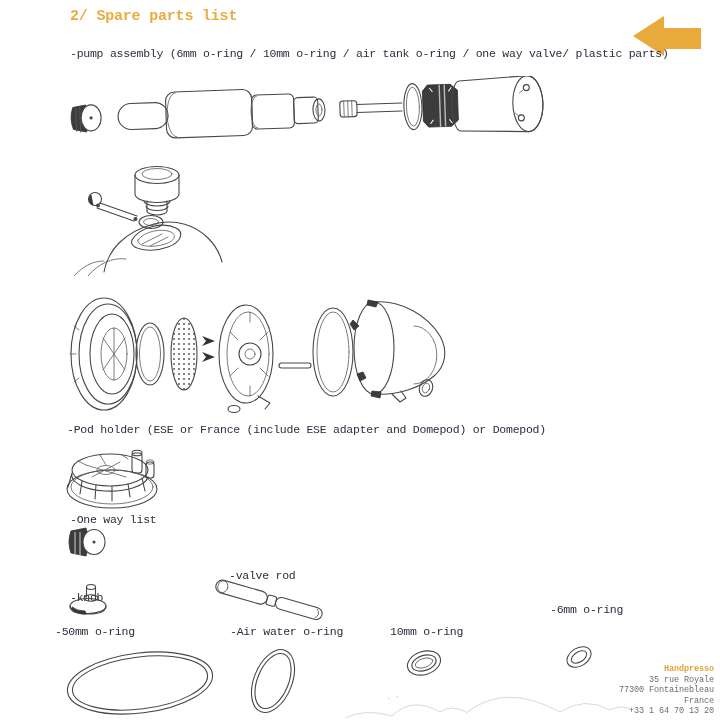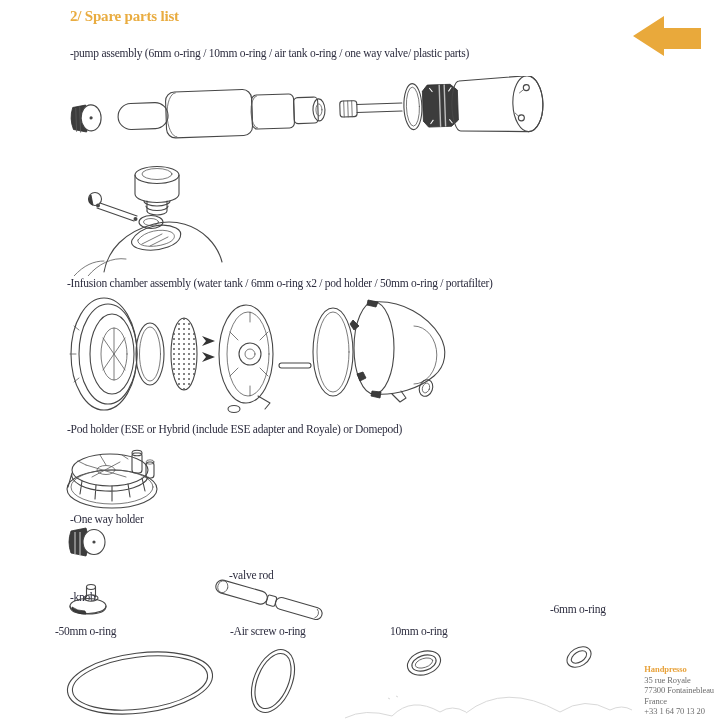--- a/index.html
+++ b/index.html
@@ -1,34 +1,34 @@
 <!DOCTYPE html>
 <html><head>
 <meta charset="utf-8">
 <style>
   html,body{margin:0;padding:0;background:#ffffff;}
   #page{
     position:relative;width:720px;height:720px;background:#ffffff;overflow:hidden;
-    font-family:Liberation Serif, serif;color:#2d2d3f;
+    font-family:Liberation Mono, monospace;color:#2d2d3f;
   }
   .label{
     position:absolute;font-size:11.5px;letter-spacing:-0.25px;color:#2d2d3f;white-space:nowrap;
   }
   #page-title{
     position:absolute;left:70px;top:8px;font-size:15px;font-weight:bold;color:#E9AC40;letter-spacing:-0.2px;
   }
   .illus{position:absolute;}
   .illus svg{display:block;}
   #nav-arrow{position:absolute;left:628px;top:6px;width:76px;height:50px;}
   #arrow-num{
     position:absolute;left:38px;top:9px;width:26px;text-align:center;
     color:#ffffff;font-size:13px;font-weight:bold;
   }
   #footer{
-    position:absolute;right:6px;top:664px;text-align:left;
+    position:absolute;right:6px;top:664px;text-align:right;
     font-size:8.5px;line-height:10.5px;color:#6d6d6d;letter-spacing:-0.1px;
   }
   #footer .company{color:#E8A33D;font-weight:bold;}
   .ln{fill:none;stroke:#474747;stroke-width:1.1;stroke-linecap:round;stroke-linejoin:round;}
   .thin{fill:none;stroke:#5a5a5a;stroke-width:0.8;stroke-linecap:round;}
   .dark{fill:#3c3c3c;stroke:#2e2e2e;stroke-width:0.8;}
   .ghost{fill:none;stroke:#d9d9d9;stroke-width:1;}
 </style>
 </head>
 <body>
@@ -119,21 +119,20 @@
       <circle cx="65.5" cy="55" r="2" fill="#474747"></circle>
 
       <path class="ln" d="M34,108 C38,86 54,68 84,60 C106,54 126,62 138,74 C146,82 150,90 152,98"></path>
       <path class="ln" d="M62,76 C70,62 94,58 106,64 C114,68 112,78 98,83 C82,89 58,86 62,76 Z"></path>
       <path class="thin" d="M68,76 C74,67 92,64 101,68 C107,71 105,77 95,80 C84,84 66,83 68,76 Z"></path>
       <path class="thin" d="M72,80 l20,-10 M80,82 l18,-9"></path>
       <path class="thin" d="M18,112 C28,100 42,93 56,95 M4,112 C14,101 24,97 34,97"></path>
     </svg>
   </div>
 
-  <div class="label" style="left:67px;top:277px">-Infusion chamber assembly (water tank / 6mm o-ring x2 / pod holder / 50mm o-ring / portafilter)</div>
   <div class="illus" style="left:62px;top:292px">
     <svg width="400" height="124" viewBox="0 0 400 124">
       <defs>
         <pattern id="dots" width="5" height="5" patternUnits="userSpaceOnUse">
           <circle cx="2" cy="2" r="1" fill="#5a5a5a"></circle>
         </pattern>
       </defs>
 
       <ellipse class="ln" cx="42" cy="62" rx="33" ry="56"></ellipse>
       <ellipse class="ln" cx="46" cy="62" rx="29" ry="50"></ellipse>
@@ -169,38 +168,38 @@
       <path class="dark" d="M306,8 l10,2 -2,5 -9,-2 z"></path>
       <path class="dark" d="M291,28 l6,6 -5,4 -4,-6 z"></path>
       <path class="dark" d="M295,82 l6,-2 3,6 -6,3 z"></path>
       <path class="dark" d="M310,99 l9,1 -1,6 -9,-2 z"></path>
       <path class="ln" d="M330,102 l8,8 6,-4 -5,-7"></path>
       <ellipse class="ln" cx="364" cy="96" rx="6.5" ry="8.5" transform="rotate(20 364 96)"></ellipse>
       <ellipse class="thin" cx="364" cy="96" rx="3.5" ry="5" transform="rotate(20 364 96)"></ellipse>
     </svg>
   </div>
 
-  <div class="label" style="left:67px;top:423px">-Pod holder (ESE or Hybrid (include ESE adapter and Royale) or Domepod)</div>
+  <div class="label" style="left:67px;top:423px">-Pod holder (ESE or France (include ESE adapter and Domepod) or Domepod)</div>
   <div class="illus" style="left:62px;top:437px">
     <svg width="105" height="75" viewBox="0 0 105 75">
       <ellipse class="ln" cx="50" cy="52" rx="45" ry="19"></ellipse>
       <ellipse class="thin" cx="50" cy="50" rx="41" ry="17"></ellipse>
       <ellipse class="ln" cx="48" cy="33" rx="38" ry="16"></ellipse>
       <path class="ln" d="M10,36 L6,50 M20,44 L18,57 M34,48 L33,62 M50,49 L50,64 M66,47 L68,60 M80,41 L83,54 M10,36 a38,16 0 0 0 76,4"></path>
       <rect class="ln" x="70" y="16" width="10" height="20" rx="3"></rect>
       <ellipse class="ln" cx="75" cy="16" rx="5" ry="2.8"></ellipse>
       <rect class="ln" x="84" y="25" width="8" height="16" rx="3"></rect>
       <ellipse class="thin" cx="88" cy="25" rx="4" ry="2.2"></ellipse>
       <path class="thin" d="M24,28 L64,40 M30,40 L58,25 M38,18 l6,10"></path>
       <ellipse class="thin" cx="44" cy="33" rx="9" ry="4.5"></ellipse>
       <path class="thin" d="M16,24 l8,4 M60,18 l6,4"></path>
     </svg>
   </div>
 
-  <div class="label" style="left:70px;top:513px">-One way holder</div>
+  <div class="label" style="left:70px;top:513px">-One way list</div>
   <div class="illus" style="left:66px;top:527px">
     <svg width="44" height="30" viewBox="0 0 44 30">
       <path class="dark" d="M5,4 q-4,11 0,22 l15,3 q5,-14 0,-28 z"></path>
       <path d="M9,5 v22 M14,5 v23" stroke="#cfcfcf" stroke-width="1" fill="none"></path>
       <ellipse cx="28" cy="15" rx="11" ry="12.5" fill="#ffffff" stroke="#474747" stroke-width="1.1"></ellipse>
       <circle cx="28" cy="15" r="1.6" fill="#474747"></circle>
     </svg>
   </div>
 
   <div class="label" style="left:70px;top:591px">-knob</div>
@@ -231,21 +230,21 @@
   <div class="label" style="left:55px;top:625px">-50mm o-ring</div>
   <div class="illus" style="left:60px;top:646px">
     <svg width="165" height="74" viewBox="0 0 165 74">
       <g transform="rotate(-7 80 37)">
         <ellipse class="ln" cx="80" cy="37" rx="73" ry="30"></ellipse>
         <ellipse class="ln" cx="80" cy="37" rx="68" ry="26"></ellipse>
       </g>
     </svg>
   </div>
 
-  <div class="label" style="left:230px;top:625px">-Air screw o-ring</div>
+  <div class="label" style="left:230px;top:625px">-Air water o-ring</div>
   <div class="illus" style="left:240px;top:644px">
     <svg width="70" height="76" viewBox="0 0 70 76">
       <g transform="rotate(22 33 37)">
         <ellipse class="ln" cx="33" cy="37" rx="19" ry="33"></ellipse>
         <ellipse class="ln" cx="33" cy="37" rx="15.5" ry="29"></ellipse>
       </g>
     </svg>
   </div>
 
   <div class="label" style="left:390px;top:625px">10mm o-ring</div>

